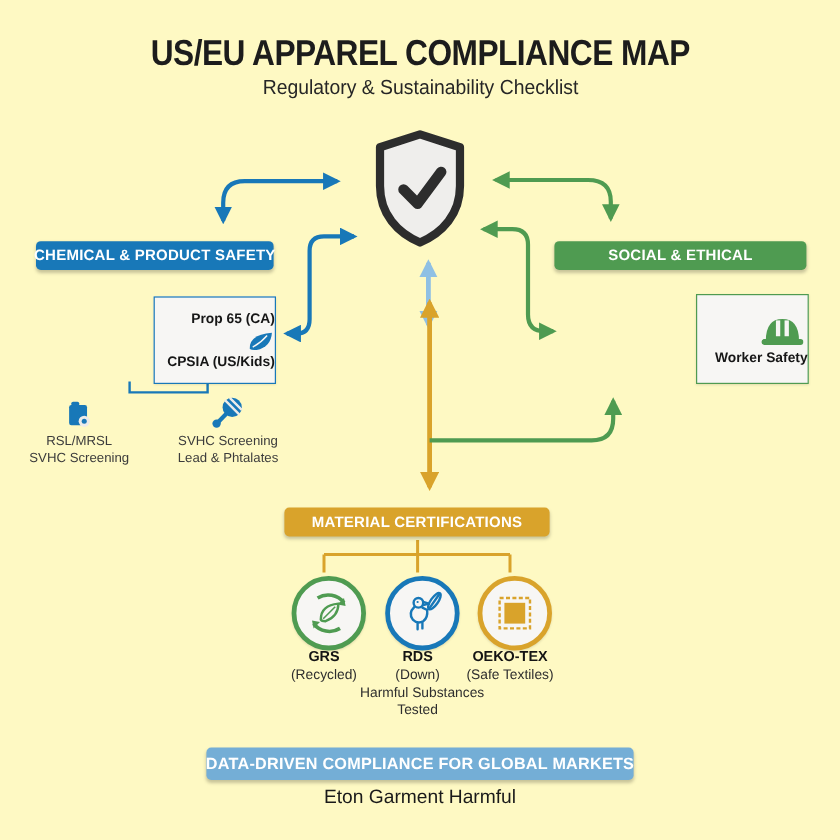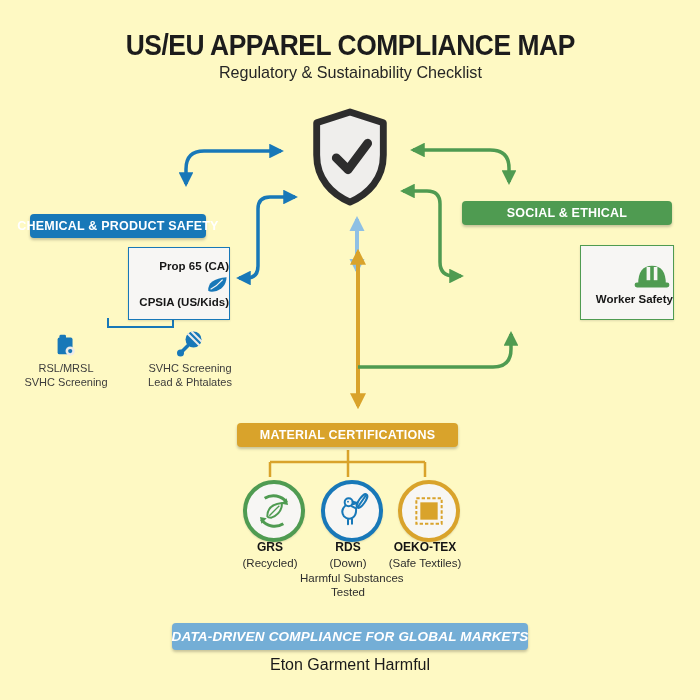--- a/index.html
+++ b/index.html
@@ -34,21 +34,21 @@
   
   .global{top:291px;left:250px;width:200px;text-align:center;font-weight:bold;font-size:16.5px;
           color:#141414;letter-spacing:0.2px;z-index:2;white-space:nowrap;}
   
   .cert-circle{width:54px;height:54px;border-radius:50%;background:#f7f6f4;z-index:2;
                display:flex;align-items:center;justify-content:center;box-shadow:0 1px 2px rgba(0,0,0,0.12);}
   .cert-label{z-index:2;text-align:center;line-height:1.3;}
   .cert-name{font-weight:bold;font-size:12px;color:#141414;display:block;white-space:nowrap;}
   .cert-sub{font-size:11.5px;color:#2e2e2e;display:block;white-space:nowrap;}
   
-  .footer-banner{left:172px;top:623px;width:356px;height:27px;font-size:13.5px;font-style:italic;}
+  .footer-banner{left:172px;top:623px;width:356px;height:27px;font-size:13.5px;}
   .company{top:656px;left:0;width:700px;text-align:center;font-size:16px;color:#1a1a1a;}
 </style>
 </head>
 <body>
 
 <div id="canvas">
 
   <div class="abs title"><span>US/EU APPAREL COMPLIANCE MAP</span></div>
   <div class="abs subtitle"><span>Regulatory &amp; Sustainability Checklist</span></div>
 
@@ -85,21 +85,21 @@
     <path d="M108 318 V327 H173 V318" fill="none" stroke="#1878b8" stroke-width="2"></path>
 
     <path d="M348 450 V462 M270 462 H425 M270 462 V477 M348 462 V477 M425 462 V477" fill="none" stroke="#d9a32b" stroke-width="2.5"></path>
   </svg>
 
   <svg id="shield" class="abs" width="88" height="98" viewBox="0 0 84 100">
     <path d="M42 4 L76 15 V48 C76 72 61 88 42 96 C23 88 8 72 8 48 V15 Z" fill="#efeeec" stroke="#2d2d2d" stroke-width="7" stroke-linejoin="round"></path>
     <path d="M28 51 L40 63 L60 36" fill="none" stroke="#2d2d2d" stroke-width="9" stroke-linecap="round" stroke-linejoin="round"></path>
   </svg>
 
-  <div class="abs hdr hdr-blue" style="left:30px;top:201px;width:176px;margin-top:13px;">
+  <div class="abs hdr hdr-blue" style="left:30px;top:201px;width:198px;">
       <span>CHEMICAL &amp; PRODUCT SAFETY</span>
     </div>
 
 
   <div class="abs node" style="left:128px;top:247px;width:100px;height:71px;">
     <span class="node-label">Prop 65 (CA)</span>
     <svg width="24" height="20" viewBox="0 0 60 50">
       <path d="M8 42 Q6 12 54 8 Q52 38 22 44 Q12 45 8 42 Z" fill="#1878b8"></path>
       <path d="M14 38 Q30 30 44 14" stroke="#f7f6f4" stroke-width="3" fill="none"></path>
     </svg>

